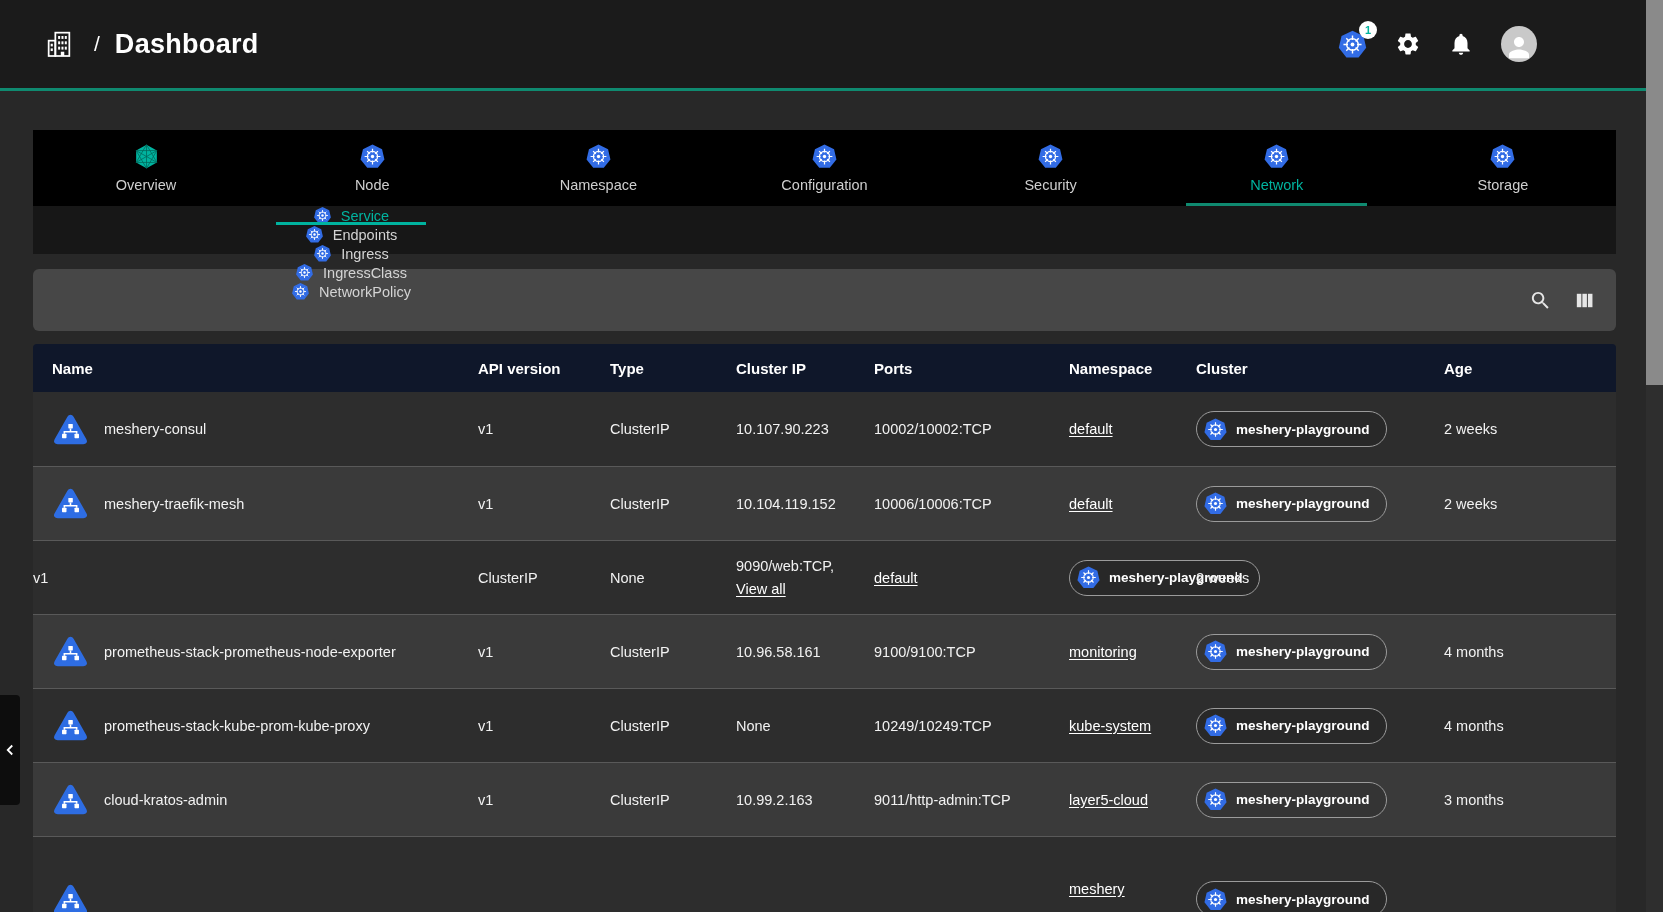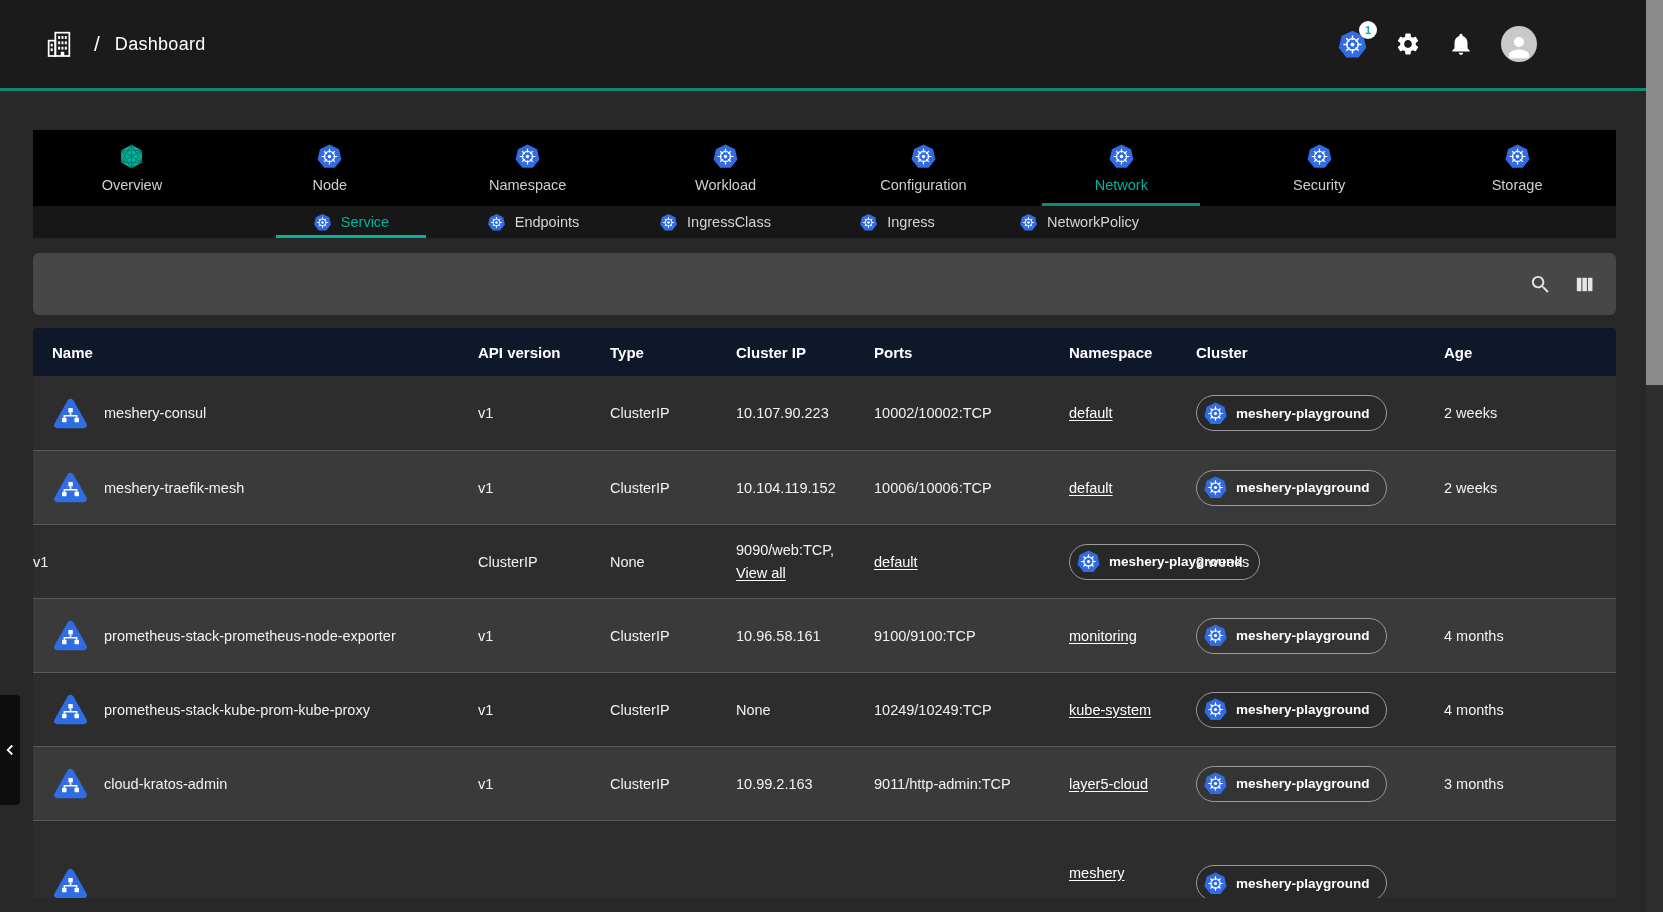--- a/index.html
+++ b/index.html
@@ -11,21 +11,21 @@
   }
 
   
   .app-header{
     height:91px; background:#1b1b1b; border-bottom:3px solid #0f8a70;
     display:flex; align-items:center; padding:0 26px 0 44px;
   }
   .org-icon{ width:32px; height:32px; }
   .org-icon svg{ width:100%; height:100%; }
   .crumb-sep{ color:#fff; font-size:21px; margin:0 15px 0 18px; font-weight:400; }
-  .page-title{ color:#fff; font-size:18px; font-weight:normal; letter-spacing:.3px; }
+  .page-title{ color:#fff; font-size:27px; font-weight:bold; letter-spacing:.3px; }
   .header-right{ margin-left:auto; display:flex; align-items:center; gap:27px; padding-right:100px; }
   .hicon{ width:26px; height:26px; position:relative; cursor:pointer; }
   .hicon svg{ width:100%; height:100%; fill:#ffffff; }
   .ctx-icon{ width:31px; height:31px; }
   .ctx-badge{
     position:absolute; top:-8px; right:-9px; width:18px; height:18px; border-radius:50%;
     background:#ffffff; color:#00b39f; font-size:11px; font-weight:bold;
     display:flex; align-items:center; justify-content:center;
   }
   .avatar{
@@ -39,21 +39,21 @@
 
   .tabs{ height:76px; background:#000000; display:flex; }
   .tab{ flex:1; display:flex; flex-direction:column; align-items:center; justify-content:center;
         gap:7px; position:relative; cursor:pointer; }
   .tab .ticon{ width:27px; height:27px; }
   .tab .ticon svg{ width:100%; height:100%; }
   .tab .tlabel{ font-size:14.5px; color:#cfcfcf; }
   .tab.active .tlabel{ color:#00b39f; }
   .tab.active::after{ content:""; position:absolute; bottom:0; left:10%; width:80%; height:3px; background:#0f8a70; }
 
-  .subtabs{ height:32px; background:#171717; display:flex; padding-left:227px; }
+  .subtabs{ height:48px; background:#171717; display:flex; padding-left:227px;flex-direction:column; }
   .subtab{ width:182px; display:flex; align-items:center; justify-content:center; gap:9px;
            position:relative; cursor:pointer; }
   .subtab .sicon{ width:19px; height:19px; }
   .subtab .sicon svg{ width:100%; height:100%; }
   .subtab .slabel{ font-size:14.5px; color:#d4d4d4; }
   .subtab.active .slabel{ color:#00b39f; }
   .subtab.active::after{ content:""; position:absolute; bottom:0; left:9%; width:82%; height:3px; background:#00b39f; }
 
   .toolbar{
     margin-top:15px; height:62px; background:#474747; border-radius:6px;
@@ -193,54 +193,43 @@
       </div>
       <div class="tab">
         <span class="ticon"><svg viewBox="0 0 24 24">
             <polygon points="12,1.4 20.5,5.5 22.6,14.6 16.7,22.1 7.3,22.1 1.4,14.6 3.5,5.5" fill="#326CE5"></polygon>
             <g stroke="#fff" stroke-width="1.1" fill="none">
               <circle cx="12" cy="12" r="4.5"></circle>
               <path d="M12 5v3.5M12 15.5V19M5 12h3.5M15.5 12H19M7.2 7.2l2.4 2.4M14.4 14.4l2.4 2.4M16.8 7.2l-2.4 2.4M9.6 14.4l-2.4 2.4"></path>
             </g>
             <circle cx="12" cy="12" r="1.5" fill="#fff"></circle>
           </svg></span>
-                 <span class="tlabel">Workload</span>
+                 <span class="tlabel">Configuration</span>
       </div>
       <div class="tab">
         <span class="ticon"><svg viewBox="0 0 24 24">
             <polygon points="12,1.4 20.5,5.5 22.6,14.6 16.7,22.1 7.3,22.1 1.4,14.6 3.5,5.5" fill="#326CE5"></polygon>
             <g stroke="#fff" stroke-width="1.1" fill="none">
               <circle cx="12" cy="12" r="4.5"></circle>
               <path d="M12 5v3.5M12 15.5V19M5 12h3.5M15.5 12H19M7.2 7.2l2.4 2.4M14.4 14.4l2.4 2.4M16.8 7.2l-2.4 2.4M9.6 14.4l-2.4 2.4"></path>
             </g>
             <circle cx="12" cy="12" r="1.5" fill="#fff"></circle>
           </svg></span>
-                 <span class="tlabel">Configuration</span>
+                 <span class="tlabel">Security</span>
       </div>
       <div class="tab active">
         <span class="ticon"><svg viewBox="0 0 24 24">
             <polygon points="12,1.4 20.5,5.5 22.6,14.6 16.7,22.1 7.3,22.1 1.4,14.6 3.5,5.5" fill="#326CE5"></polygon>
             <g stroke="#fff" stroke-width="1.1" fill="none">
               <circle cx="12" cy="12" r="4.5"></circle>
               <path d="M12 5v3.5M12 15.5V19M5 12h3.5M15.5 12H19M7.2 7.2l2.4 2.4M14.4 14.4l2.4 2.4M16.8 7.2l-2.4 2.4M9.6 14.4l-2.4 2.4"></path>
             </g>
             <circle cx="12" cy="12" r="1.5" fill="#fff"></circle>
           </svg></span>
                  <span class="tlabel">Network</span>
-      </div>
-      <div class="tab">
-        <span class="ticon"><svg viewBox="0 0 24 24">
-            <polygon points="12,1.4 20.5,5.5 22.6,14.6 16.7,22.1 7.3,22.1 1.4,14.6 3.5,5.5" fill="#326CE5"></polygon>
-            <g stroke="#fff" stroke-width="1.1" fill="none">
-              <circle cx="12" cy="12" r="4.5"></circle>
-              <path d="M12 5v3.5M12 15.5V19M5 12h3.5M15.5 12H19M7.2 7.2l2.4 2.4M14.4 14.4l2.4 2.4M16.8 7.2l-2.4 2.4M9.6 14.4l-2.4 2.4"></path>
-            </g>
-            <circle cx="12" cy="12" r="1.5" fill="#fff"></circle>
-          </svg></span>
-                 <span class="tlabel">Security</span>
       </div>
       <div class="tab">
         <span class="ticon"><svg viewBox="0 0 24 24">
             <polygon points="12,1.4 20.5,5.5 22.6,14.6 16.7,22.1 7.3,22.1 1.4,14.6 3.5,5.5" fill="#326CE5"></polygon>
             <g stroke="#fff" stroke-width="1.1" fill="none">
               <circle cx="12" cy="12" r="4.5"></circle>
               <path d="M12 5v3.5M12 15.5V19M5 12h3.5M15.5 12H19M7.2 7.2l2.4 2.4M14.4 14.4l2.4 2.4M16.8 7.2l-2.4 2.4M9.6 14.4l-2.4 2.4"></path>
             </g>
             <circle cx="12" cy="12" r="1.5" fill="#fff"></circle>
           </svg></span>
@@ -272,32 +261,32 @@
       </div>
       <div class="subtab">
         <span class="sicon"><svg viewBox="0 0 24 24">
             <polygon points="12,1.4 20.5,5.5 22.6,14.6 16.7,22.1 7.3,22.1 1.4,14.6 3.5,5.5" fill="#326CE5"></polygon>
             <g stroke="#fff" stroke-width="1.1" fill="none">
               <circle cx="12" cy="12" r="4.5"></circle>
               <path d="M12 5v3.5M12 15.5V19M5 12h3.5M15.5 12H19M7.2 7.2l2.4 2.4M14.4 14.4l2.4 2.4M16.8 7.2l-2.4 2.4M9.6 14.4l-2.4 2.4"></path>
             </g>
             <circle cx="12" cy="12" r="1.5" fill="#fff"></circle>
           </svg></span>
-                 <span class="slabel">IngressClass</span>
+                 <span class="slabel">Ingress</span>
       </div>
       <div class="subtab">
         <span class="sicon"><svg viewBox="0 0 24 24">
             <polygon points="12,1.4 20.5,5.5 22.6,14.6 16.7,22.1 7.3,22.1 1.4,14.6 3.5,5.5" fill="#326CE5"></polygon>
             <g stroke="#fff" stroke-width="1.1" fill="none">
               <circle cx="12" cy="12" r="4.5"></circle>
               <path d="M12 5v3.5M12 15.5V19M5 12h3.5M15.5 12H19M7.2 7.2l2.4 2.4M14.4 14.4l2.4 2.4M16.8 7.2l-2.4 2.4M9.6 14.4l-2.4 2.4"></path>
             </g>
             <circle cx="12" cy="12" r="1.5" fill="#fff"></circle>
           </svg></span>
-                 <span class="slabel">Ingress</span>
+                 <span class="slabel">IngressClass</span>
       </div>
       <div class="subtab">
         <span class="sicon"><svg viewBox="0 0 24 24">
             <polygon points="12,1.4 20.5,5.5 22.6,14.6 16.7,22.1 7.3,22.1 1.4,14.6 3.5,5.5" fill="#326CE5"></polygon>
             <g stroke="#fff" stroke-width="1.1" fill="none">
               <circle cx="12" cy="12" r="4.5"></circle>
               <path d="M12 5v3.5M12 15.5V19M5 12h3.5M15.5 12H19M7.2 7.2l2.4 2.4M14.4 14.4l2.4 2.4M16.8 7.2l-2.4 2.4M9.6 14.4l-2.4 2.4"></path>
             </g>
             <circle cx="12" cy="12" r="1.5" fill="#fff"></circle>
           </svg></span>

